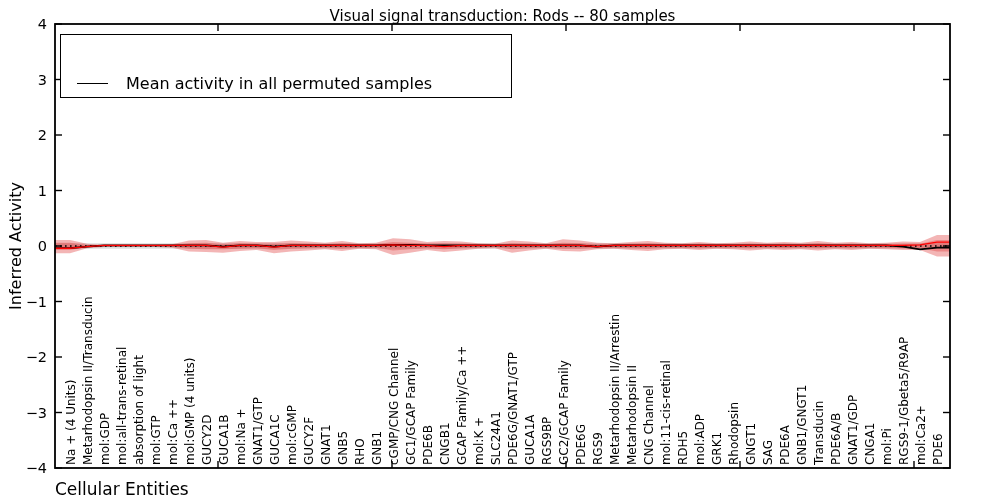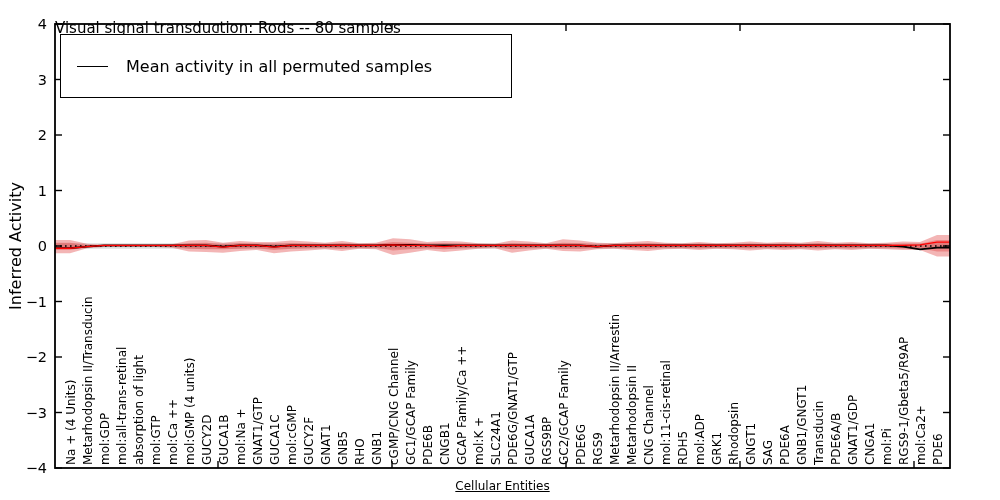--- a/index.html
+++ b/index.html
@@ -1,22 +1,22 @@
 <!DOCTYPE html>
 <html><head>
 <meta charset="utf-8">
 <style>
   html,body{margin:0;padding:0;background:#ffffff;}
   body{width:1000px;height:500px;position:relative;font-family:"DejaVu Sans",sans-serif;color:#000;overflow:hidden;}
   .fig{position:absolute;inset:0;}
   svg{position:absolute;left:0;top:0;}
-  .title{position:absolute;left:55px;width:895px;top:19px;font-size:15px;}
-  .xlabel{position:absolute;left:55px;width:895px;top:479px;text-align:center;font-size:12px;text-decoration:underline;}
+  .title{position:absolute;left:55px;width:895px;top:7px;text-align:center;font-size:15px;}
+  .xlabel{position:absolute;left:55px;width:895px;top:479px;font-size:17px;}
   .ylabel{position:absolute;left:15px;top:246px;transform:translate(-50%,-50%) rotate(-90deg);font-size:16px;white-space:nowrap;}
-  .legend{position:absolute;left:60px;top:34px;width:452px;height:64px;background:#fff;border:1.6px solid #000;box-sizing:border-box;display:flex;flex-direction:column;justify-content:center;gap:36px;}
+  .legend{position:absolute;left:60px;top:34px;width:452px;height:64px;background:#fff;border:1.6px solid #000;box-sizing:border-box;display:flex;flex-direction:column;justify-content:flex-end;gap:36px;}
   .legend-row{display:flex;align-items:center;height:28px;}
   .legend-swatch{width:31px;height:0;border-top-width:1.7px;border-top-style:solid;margin-left:16px;flex:0 0 auto;}
   .legend-label{margin-left:18px;font-size:16px;white-space:nowrap;}
 </style>
 </head>
 <body>
 
 <div class="fig">
 
   <svg id="plot" width="1000" height="500" viewBox="0 0 1000 500">

